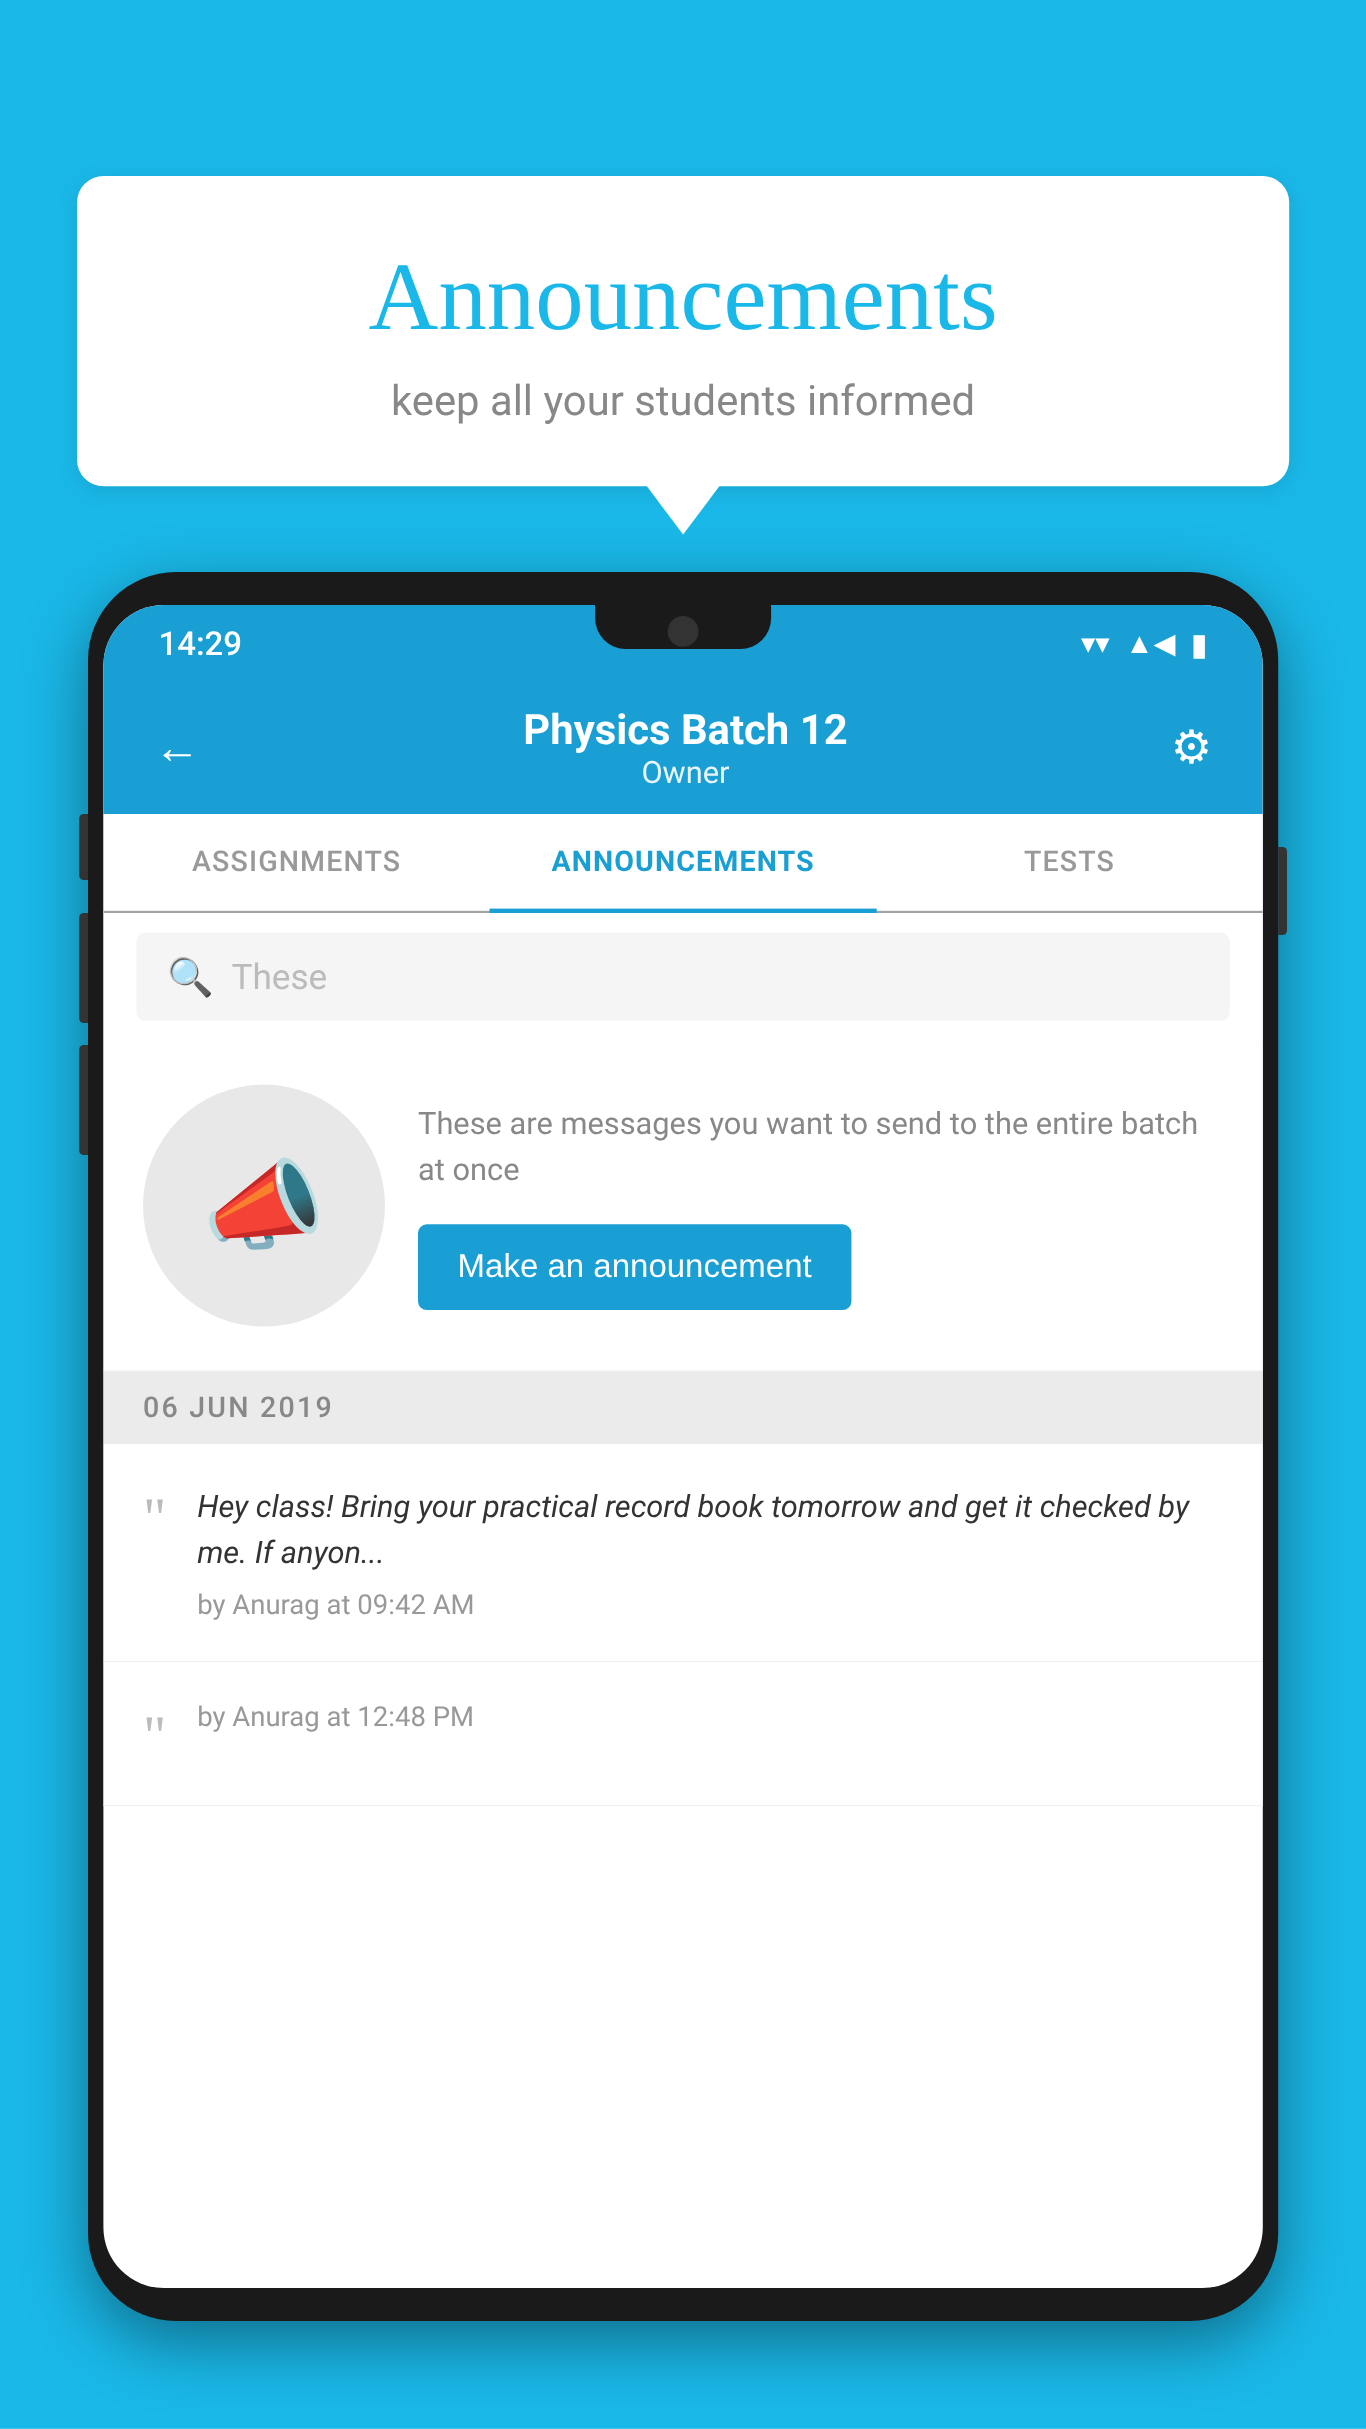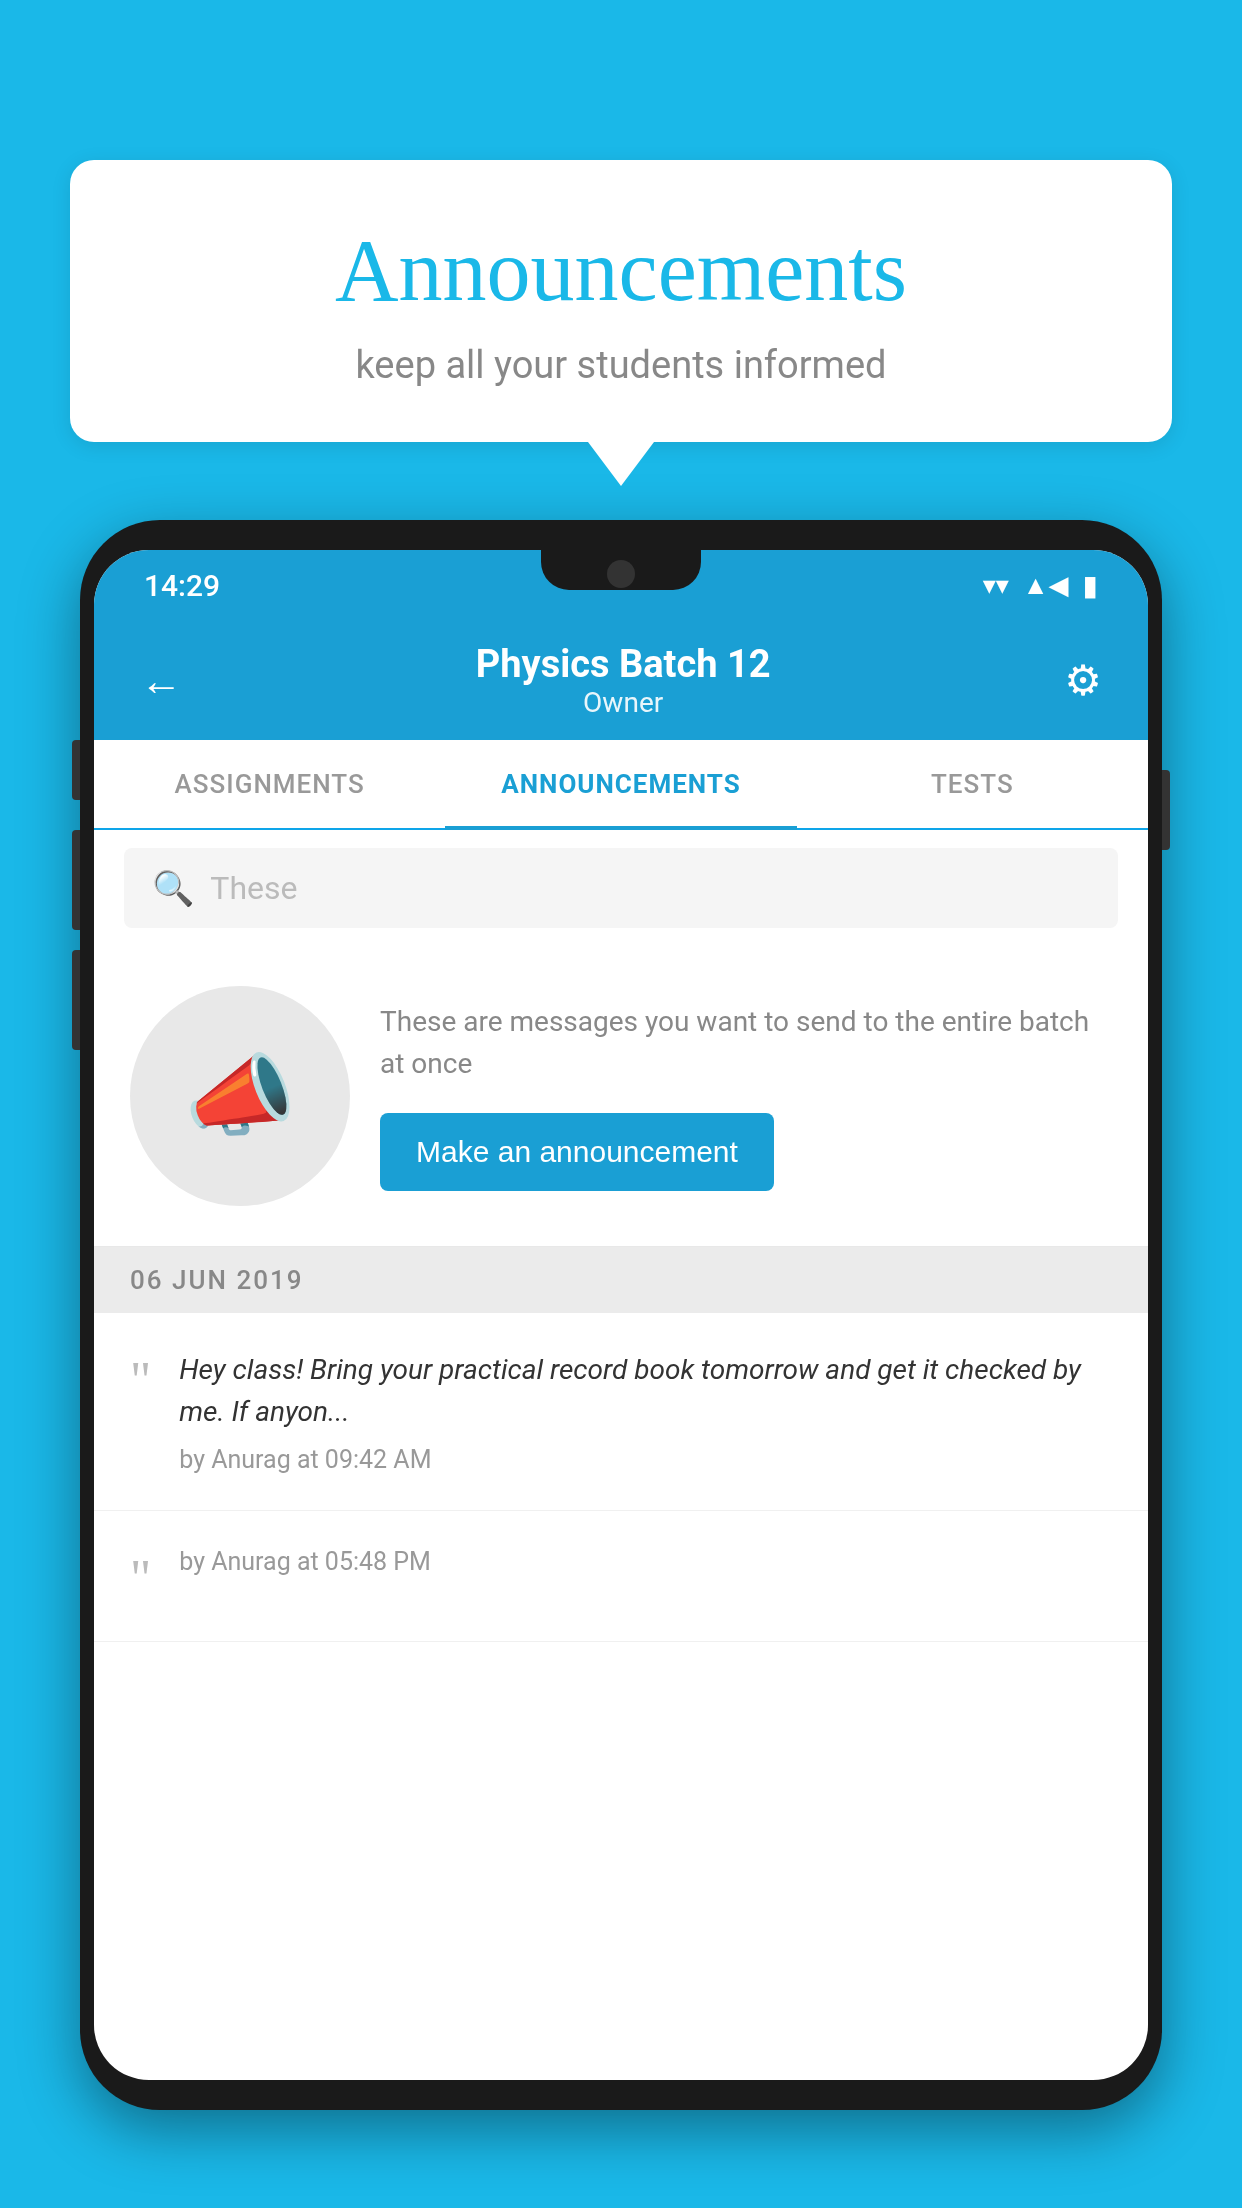--- a/index.html
+++ b/index.html
@@ -183,21 +183,21 @@
       color: white;
       font-size: 42px;
       cursor: pointer;
       padding: 10px;
     }
 
     
     .tab-bar {
       background: white;
       display: flex;
-      border-bottom: 2px solid #0ea5e9;
+      border-bottom: 2px solid #a3a3a3;
       height: 90px;
     }
 
     .tab-item {
       flex: 1;
       display: flex;
       align-items: center;
       justify-content: center;
       font-size: 26px;
       color: #999;
@@ -456,19 +456,19 @@
         <div class="announcement-content">
           <div class="announcement-text">Hey class! Bring your practical record book tomorrow and get it checked by me. If anyon...</div>
           <div class="announcement-author">by Anurag at 09:42 AM</div>
         </div>
       </div>
 
 
       <div class="announcement-item">
         <div class="quote-icon">"</div>
         <div class="announcement-content">
-          <div class="announcement-author">by Anurag at 05:48 PM</div>
+          <div class="announcement-author">by Anurag at 12:48 PM</div>
         </div>
       </div>
 
     </div>
   </div>
 </div>
 
 </body></html>

